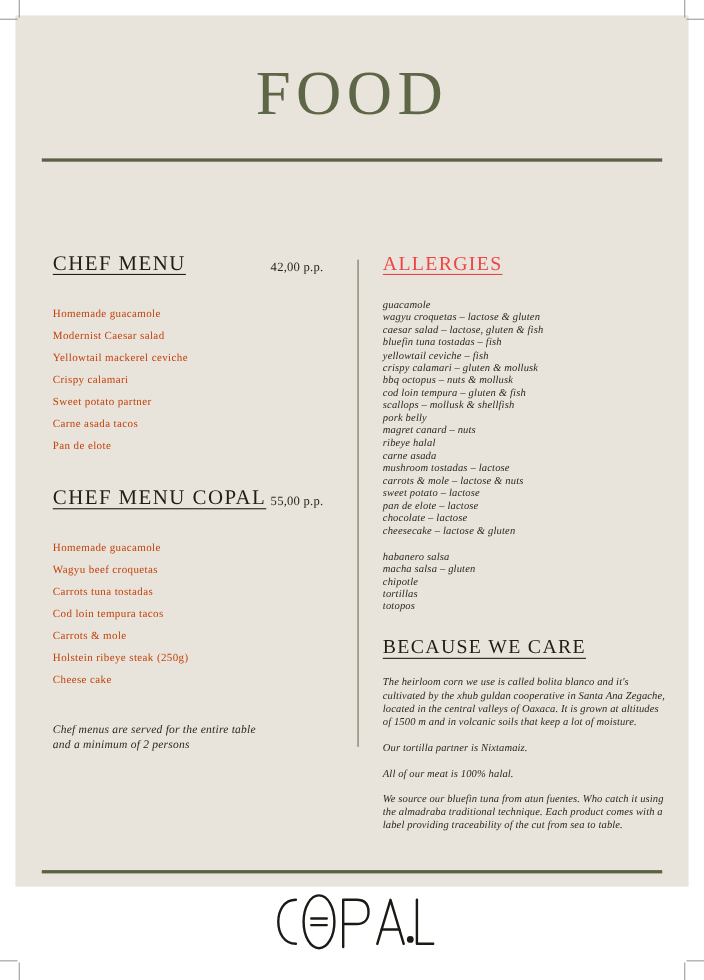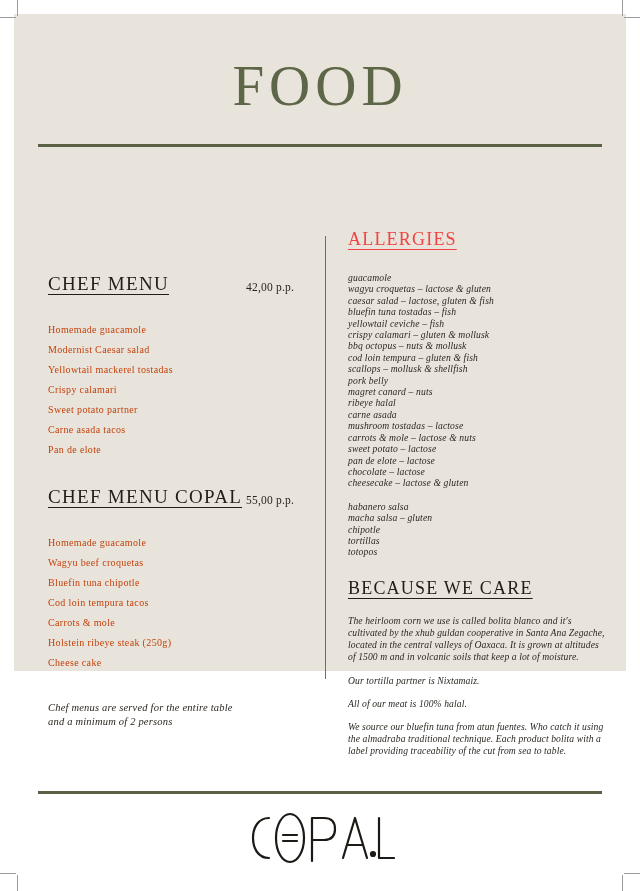--- a/index.html
+++ b/index.html
@@ -14,21 +14,21 @@
     background: #ffffff;
     overflow: hidden;
     font-family: "Liberation Serif", "DejaVu Serif", serif;
   }
   
   .sheet {
     position: absolute;
     left: 14px;
     top: 14px;
     width: 612px;
-    height: 657px;
+    height: 792px;
     background: #e9e4db;
     text-decoration: underline;
   }
   
   .crop {
     position: absolute;
     background: #9b9b9b;
   }
   .crop.v { width: 1px; height: 16px; }
   .crop.h { height: 1px; width: 16px; }
@@ -79,21 +79,21 @@
     top: 215px;
     width: 262px;
   }
   .col-right {
     position: absolute;
     left: 334px;
     top: 215px;
     width: 258px;
   }
 
-  .menu-block { position: relative; margin-top: 44px; }
+  .menu-block { position: relative; }
 
   .menu-head-row {
     position: relative;
     display: flex;
     align-items: baseline;
     justify-content: flex-start;
   }
   .section-title {
     font-size: 19px;
     letter-spacing: 1.3px;
@@ -216,37 +216,37 @@
     <div class="col-left">
 
       <div class="menu-block menu-1">
         <div class="menu-head-row">
           <span class="section-title">CHEF MENU</span>
           <span class="price">42,00 p.p.</span>
         </div>
         <ul class="dish-list">
           <li>Homemade guacamole</li>
           <li>Modernist Caesar salad</li>
-          <li>Yellowtail mackerel tostadas</li>
+          <li>Yellowtail mackerel ceviche</li>
           <li>Crispy calamari</li>
           <li>Sweet potato partner</li>
           <li>Carne asada tacos</li>
           <li>Pan de elote</li>
         </ul>
       </div>
 
       <div class="menu-block menu-2">
         <div class="menu-head-row">
           <span class="section-title">CHEF MENU COPAL</span>
           <span class="price">55,00 p.p.</span>
         </div>
         <ul class="dish-list">
           <li>Homemade guacamole</li>
           <li>Wagyu beef croquetas</li>
-          <li>Bluefin tuna chipotle</li>
+          <li>Carrots tuna tostadas</li>
           <li>Cod loin tempura tacos</li>
           <li>Carrots &amp; mole</li>
           <li>Holstein ribeye steak  (250g)</li>
           <li>Cheese cake</li>
         </ul>
       </div>
 
       <div class="note">
         <div>Chef menus are served for the entire table</div>
         <div>and a minimum of 2 persons</div>
@@ -287,21 +287,21 @@
         <li>tortillas</li>
         <li>totopos</li>
       </ul>
 
       <div class="care-title">BECAUSE WE CARE</div>
 
       <div class="care-body">
         <p>The heirloom corn we use is called bolita blanco and it's cultivated by the xhub guldan cooperative in Santa Ana Zegache, located in the central valleys of Oaxaca. It is grown at altitudes of 1500 m and in volcanic soils that keep a lot of moisture.</p>
         <p>Our tortilla partner is Nixtamaiz.</p>
         <p>All of our meat is 100% halal.</p>
-        <p>We source our bluefin tuna from atun fuentes. Who catch it using the almadraba traditional technique. Each product bolita with a label providing traceability of the cut from sea to table.</p>
+        <p>We source our bluefin tuna from atun fuentes. Who catch it using the almadraba traditional technique. Each product comes with a label providing traceability of the cut from sea to table.</p>
       </div>
 
     </div>
 
     <div class="rule rule-bottom"></div>
 
     <div class="logo">
       <svg width="150" height="58" viewBox="0 0 150 58" aria-hidden="true">
         <g fill="none" stroke="#1d1a16" stroke-width="2.2" stroke-linecap="round" stroke-linejoin="round">
 

